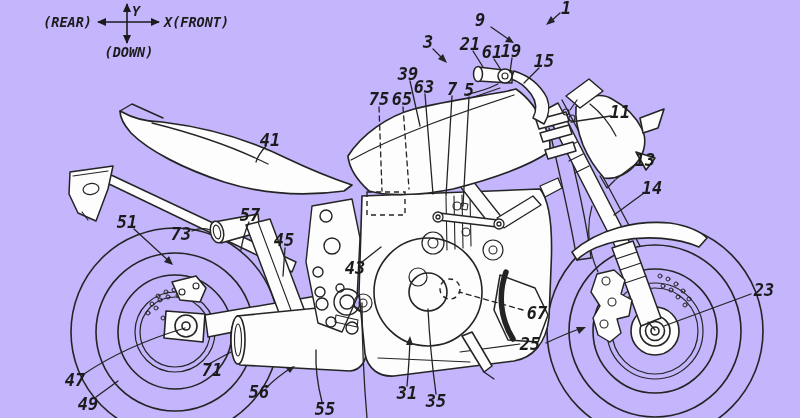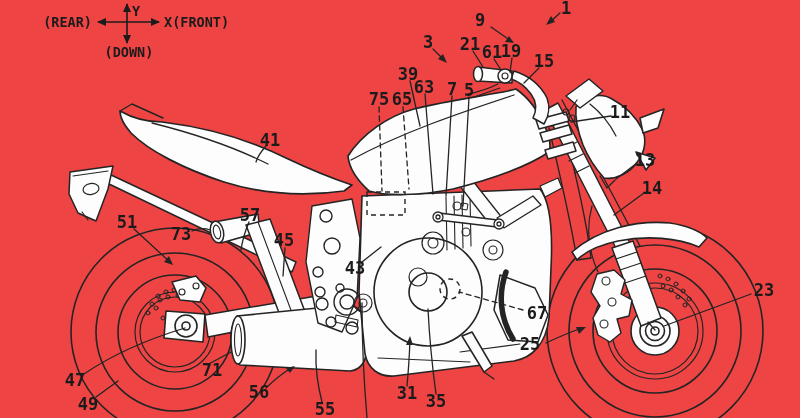--- a/index.html
+++ b/index.html
@@ -1,17 +1,17 @@
 <!DOCTYPE html>
 <html><head>
 <meta charset="utf-8">
 <style>
   html,body{margin:0;padding:0;background:#ffffff;}
-  .stage{position:relative;width:800px;height:418px;background:#ef4444;overflow:hidden;
-         font-family:"DejaVu Sans Mono","Liberation Mono",monospace;}
+  .stage{position:relative;width:800px;height:418px;background:#c4b5fd;overflow:hidden;
+         font-family:"DejaVu Sans Mono","Liberation Mono",monospace;font-style:italic;}
   svg{display:block;}
   .plabel{font-family:"DejaVu Sans Mono","Liberation Mono",monospace;
           font-size:17px;font-weight:700;fill:#1b1b1b;text-anchor:middle;}
   .compass-label{font-family:"DejaVu Sans Mono","Liberation Mono",monospace;
           font-size:13.5px;font-weight:700;fill:#1b1b1b;}
 </style>
 </head>
 <body>
 
 <div class="stage">

